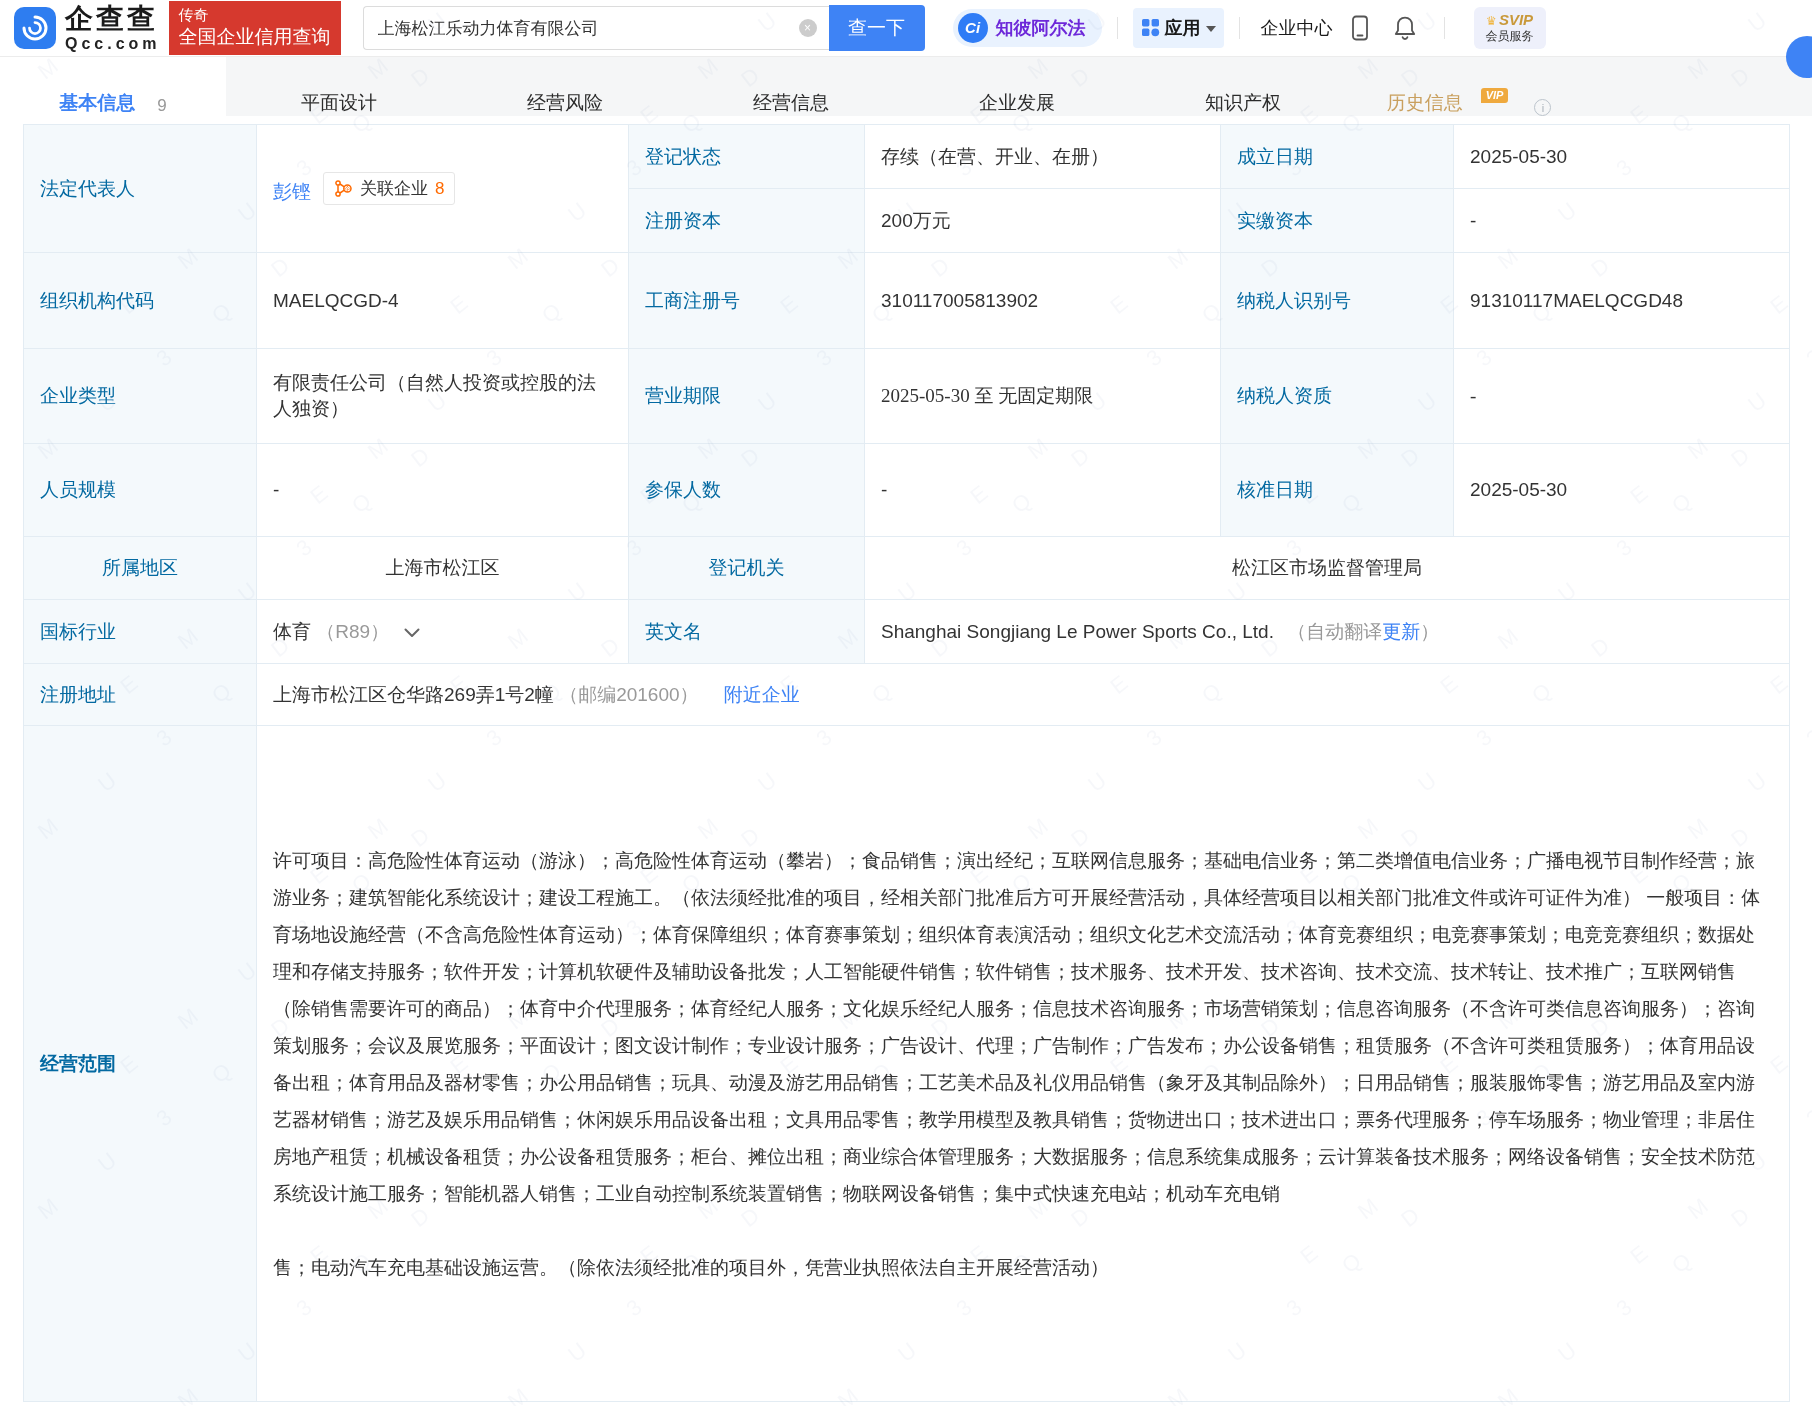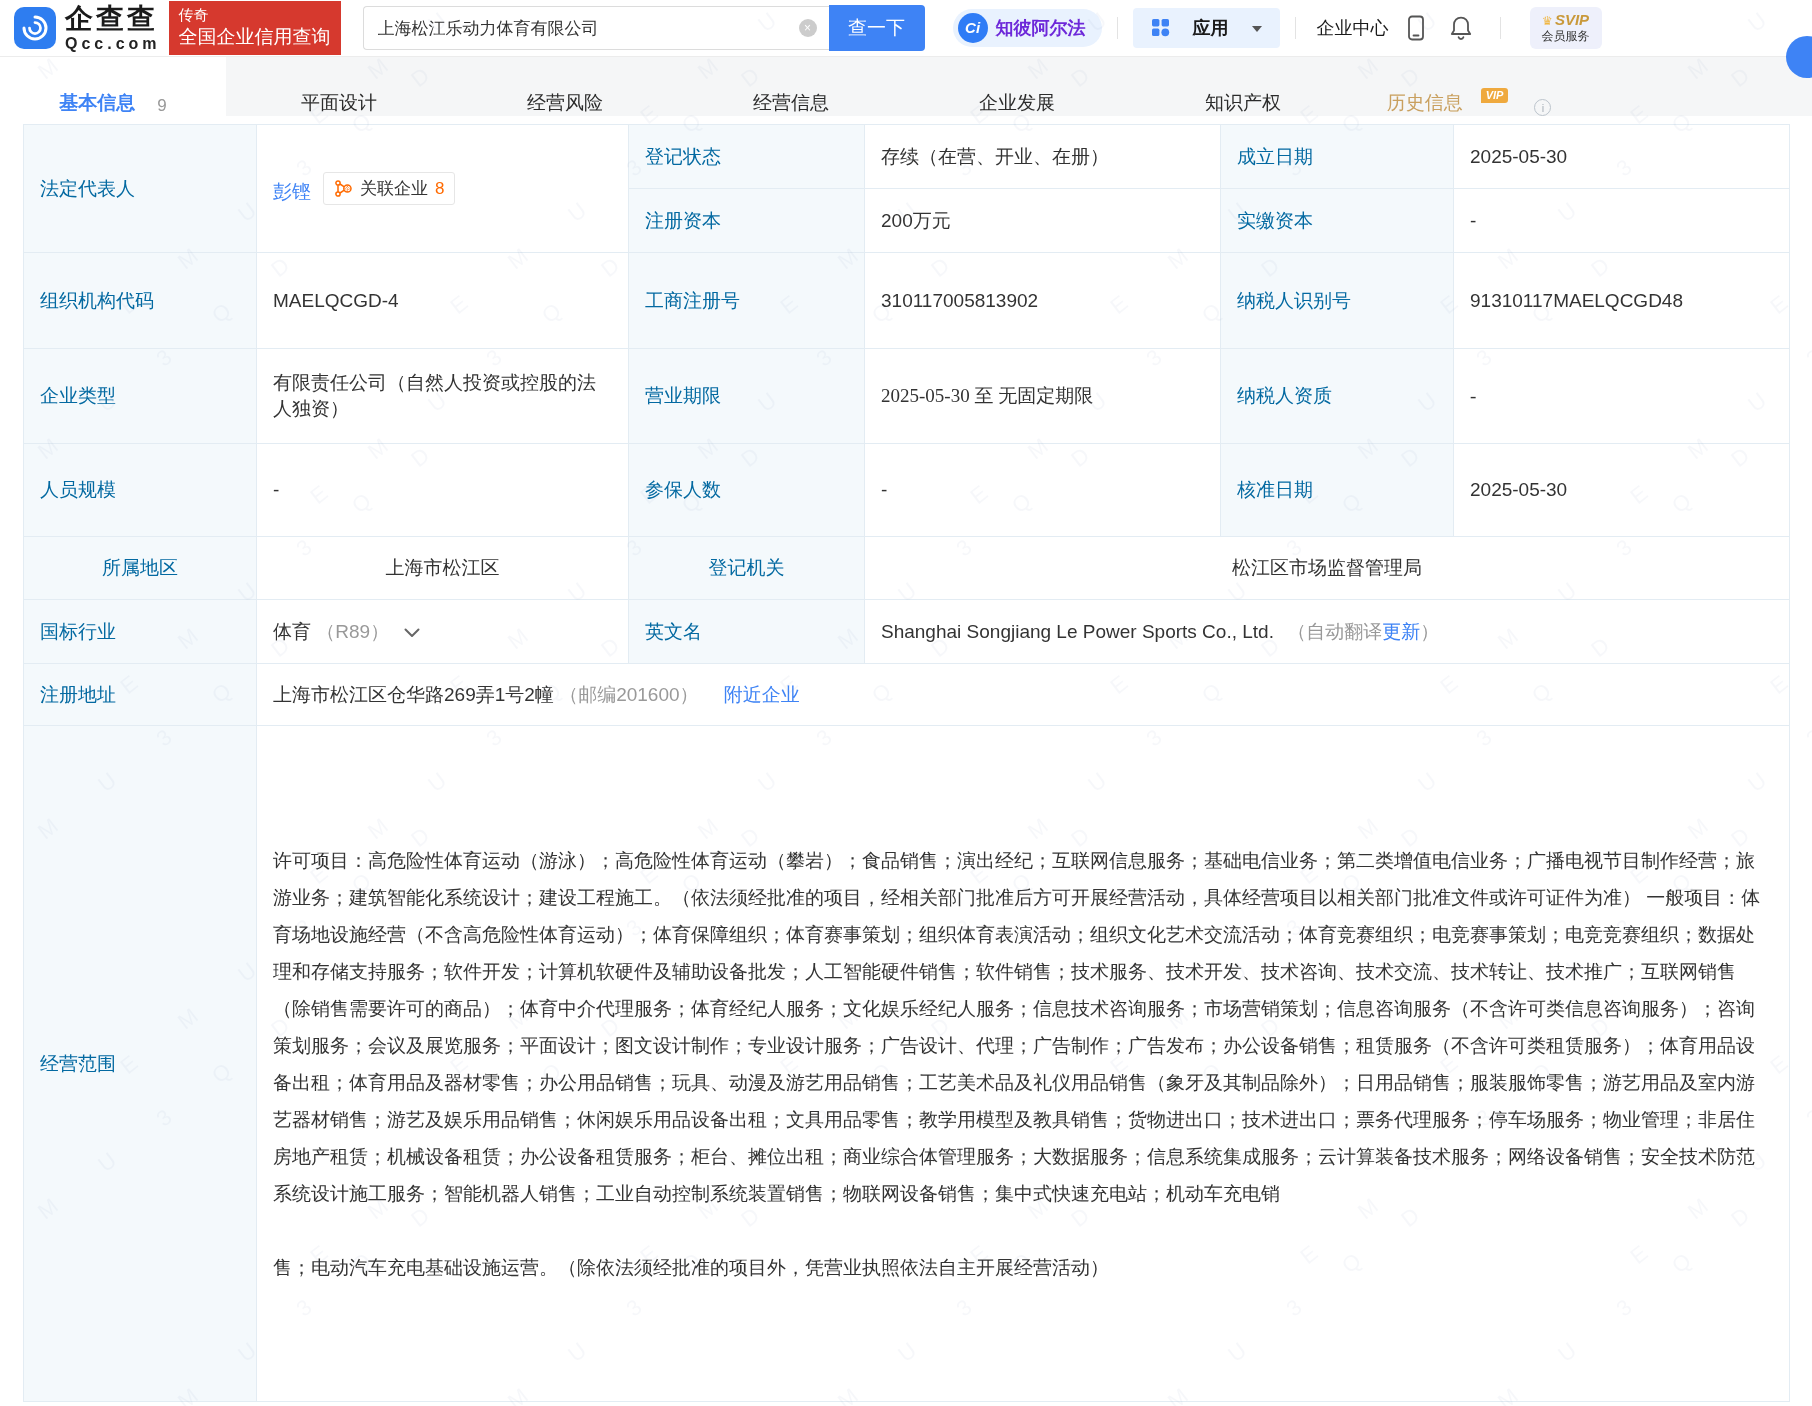--- a/index.html
+++ b/index.html
@@ -25,21 +25,21 @@
   .search-wrap { display:flex; align-items:center; margin-left:22px; position:relative; }
   .search-input { width:466px; height:44px; border:1px solid #dcdcdc; border-right:none; border-radius:4px 0 0 4px; padding:0 38px 0 14px; font-size:17px; color:#333; outline:none; font-family:inherit; }
   .clear-icon { position:absolute; right:108px; top:50%; transform:translateY(-50%); width:18px; height:18px; border-radius:50%; background:#ccc; color:#fff; font-size:12px; display:flex; align-items:center; justify-content:center; cursor:pointer; }
   .clear-icon::before { content:"\00d7"; }
   .search-btn { width:96px; height:46px; border:none; border-radius:0 4px 4px 0; background:#3e83f5; color:#fff; font-size:19px; cursor:pointer; font-family:inherit; }
   .hnav { display:flex; align-items:center; margin-left:28px; }
   .pill-zhibi { display:flex; align-items:center; gap:8px; background:#e9f2fe; border-radius:22px; padding:4px 16px 4px 5px; cursor:pointer; }
   .zhibi-icon { width:30px; height:30px; border-radius:50%; background:#2f7cf6; color:#fff; font-style:italic; font-weight:700; font-size:15px; display:flex; align-items:center; justify-content:center; }
   .zhibi-label { font-size:18px; font-weight:600; color:#6d28d9; }
   .vdiv { width:1px; height:22px; background:#e3e3e3; margin:0 15px; }
-  .pill-apps { display:flex; align-items:center; gap:23px; background:#e9f2fe; border-radius:4px; padding:8px 18px; cursor:pointer; }
+  .pill-apps { display:flex; align-items:center; gap:5px; background:#e9f2fe; border-radius:4px; padding:8px 8px; cursor:pointer; }
   .apps-label { font-size:18px; color:#1a1a1a; font-weight:600; }
   .caret { width:0; height:0; border-left:5px solid transparent; border-right:5px solid transparent; border-top:6px solid #555; margin-top:2px; }
   .center-link { font-size:18px; color:#1a1a1a; margin:0 6px; cursor:pointer; }
   .icon-btn { margin:0 12px; cursor:pointer; display:flex; align-items:center; }
   .svip { background:#eef0fb; border-radius:6px; padding:4px 12px 5px; text-align:center; margin-left:14px; line-height:1.2; cursor:pointer; }
   .svip-l1 { color:#c9993a; font-weight:700; font-style:italic; font-size:15px; }
   .svip-crown { color:#f0b53f; font-style:normal; font-size:12px; margin-right:2px; }
   .svip-l2 { font-size:12px; color:#333; }
   .float-btn { position:absolute; right:-16px; top:36px; width:42px; height:42px; border-radius:50%; background:#3e83f5; z-index:6; }
   
@@ -295,20 +295,20 @@
   </tr>
   <tr style="height:62px;">
     <td class="lbl">注册地址</td>
     <td colspan="5">
       <span>上海市松江区仓华路269弄1号2幢</span>
       <span class="muted">（邮编201600）</span>
       <a class="link" style="margin-left:20px;">附近企业</a>
     </td>
   </tr>
   <tr>
-    <td class="lbl" style="height:676px;">经营范围</td>
+    <td class="lbl" style="height:676px;font-weight:bold;">经营范围</td>
     <td colspan="5" class="scope-cell">
       <p>许可项目：高危险性体育运动（游泳）；高危险性体育运动（攀岩）；食品销售；演出经纪；互联网信息服务；基础电信业务；第二类增值电信业务；广播电视节目制作经营；旅游业务；建筑智能化系统设计；建设工程施工。（依法须经批准的项目，经相关部门批准后方可开展经营活动，具体经营项目以相关部门批准文件或许可证件为准） 一般项目：体育场地设施经营（不含高危险性体育运动）；体育保障组织；体育赛事策划；组织体育表演活动；组织文化艺术交流活动；体育竞赛组织；电竞赛事策划；电竞竞赛组织；数据处理和存储支持服务；软件开发；计算机软硬件及辅助设备批发；人工智能硬件销售；软件销售；技术服务、技术开发、技术咨询、技术交流、技术转让、技术推广；互联网销售（除销售需要许可的商品）；体育中介代理服务；体育经纪人服务；文化娱乐经纪人服务；信息技术咨询服务；市场营销策划；信息咨询服务（不含许可类信息咨询服务）；咨询策划服务；会议及展览服务；平面设计；图文设计制作；专业设计服务；广告设计、代理；广告制作；广告发布；办公设备销售；租赁服务（不含许可类租赁服务）；体育用品设备出租；体育用品及器材零售；办公用品销售；玩具、动漫及游艺用品销售；工艺美术品及礼仪用品销售（象牙及其制品除外）；日用品销售；服装服饰零售；游艺用品及室内游艺器材销售；游艺及娱乐用品销售；休闲娱乐用品设备出租；文具用品零售；教学用模型及教具销售；货物进出口；技术进出口；票务代理服务；停车场服务；物业管理；非居住房地产租赁；机械设备租赁；办公设备租赁服务；柜台、摊位出租；商业综合体管理服务；大数据服务；信息系统集成服务；云计算装备技术服务；网络设备销售；安全技术防范系统设计施工服务；智能机器人销售；工业自动控制系统装置销售；物联网设备销售；集中式快速充电站；机动车充电销</p>
       <p>售；电动汽车充电基础设施运营。（除依法须经批准的项目外，凭营业执照依法自主开展经营活动）</p>
     </td>
   </tr>
 </tbody>
   </table>
 
 </body></html>

